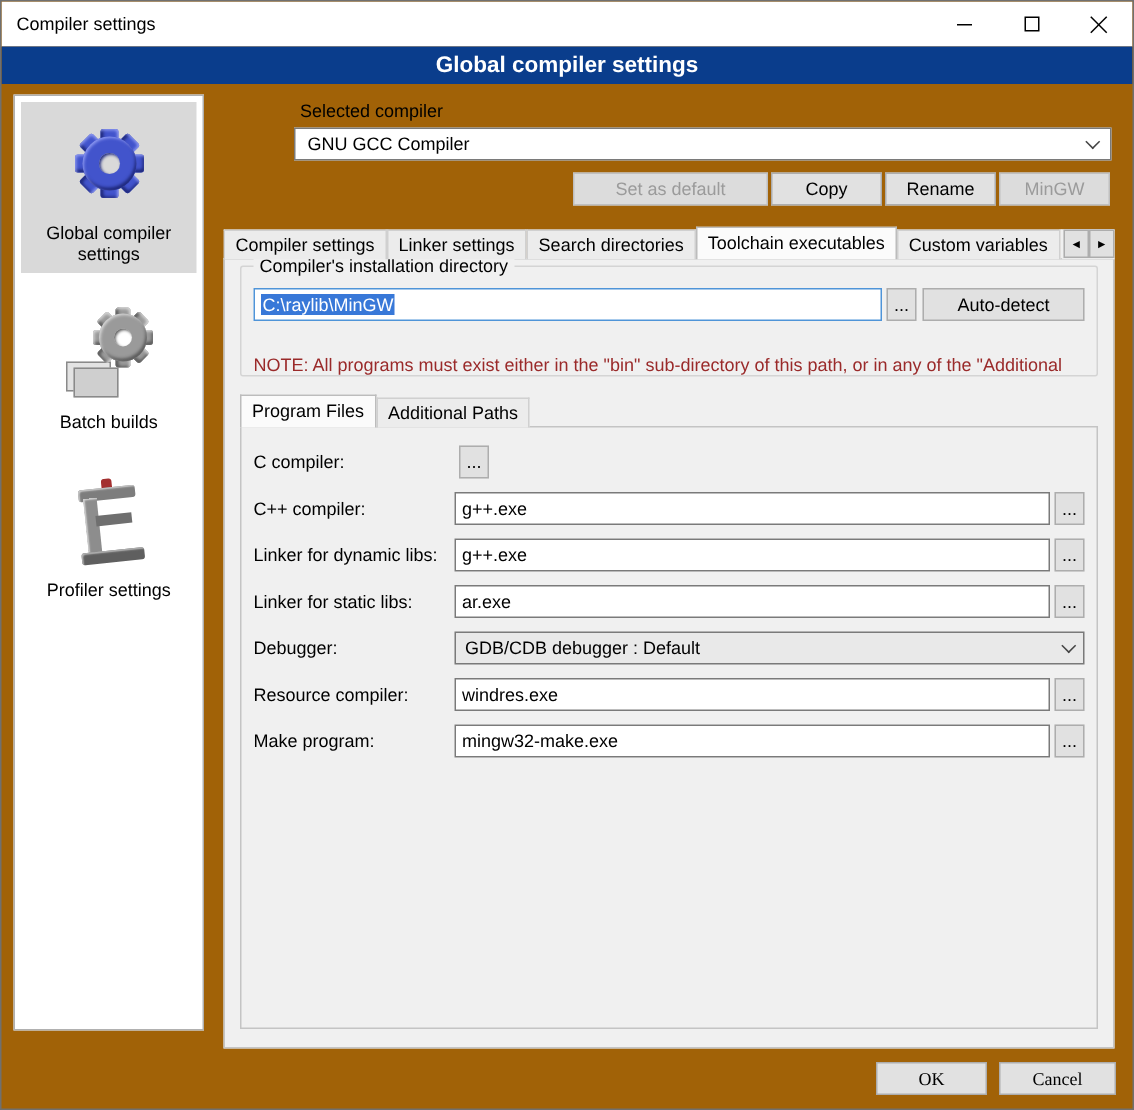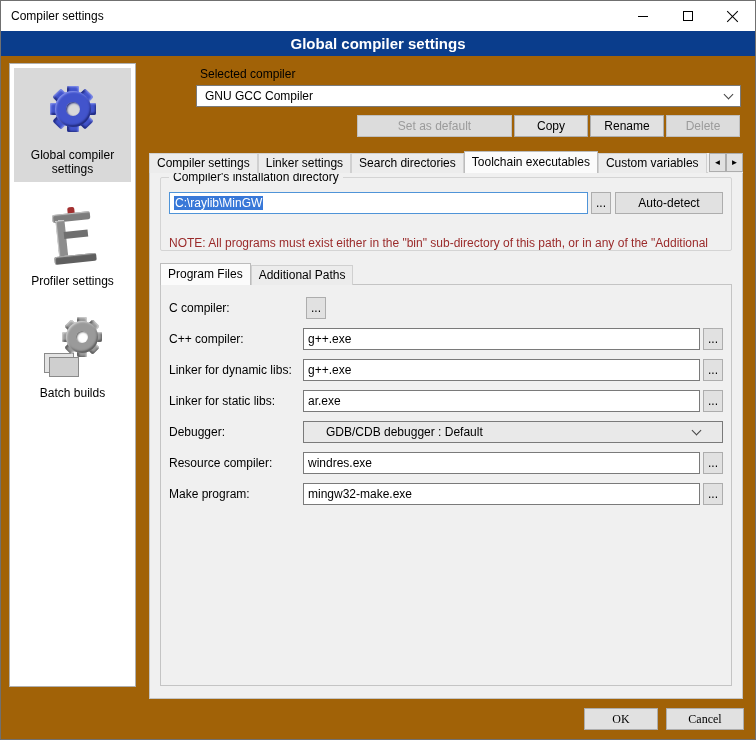--- a/index.html
+++ b/index.html
@@ -82,21 +82,21 @@
   .combo-top { position: absolute; top: 22px; left: 10px; right: 6px; margin-left: 40px; }
   .chev { width: 7px; height: 7px; border-right: 1px solid #444; border-bottom: 1px solid #444; transform: rotate(45deg); margin-top: -3px; flex: none; }
   .btn {
     font-family: inherit; font-size: 12px; height: 22px;
     background: #e1e1e1; border: 1px solid #adadad; color: #000; cursor: default;
     display: inline-flex; align-items: center; justify-content: center;
   }
   .btn.disabled { color: #9b9b9b; background: #dcdcdc; border-color: #bfbfbf; }
   .btn-row { position: absolute; top: 52px; left: 10px; right: 7px; display: flex; justify-content: flex-end; }
   .btn-row .btn { margin-left: 2px; }
-  .btn-setdefault { width: 155px; }
+  .btn-setdefault { width: 130px; }
   .btn-copy, .btn-rename, .btn-delete { width: 74px; }
   .btn-reset { width: 110px; margin-left: 10px !important; }
   
   .tabstrip {
     position: absolute; top: 88px; left: 3px; right: 4px; height: 22px;
     white-space: nowrap; overflow: hidden; z-index: 3;
   }
   .tab {
     display: inline-block; height: 20px; line-height: 18px; padding: 0 7px;
     background: #ececec; border: 1px solid #d0d0d0; border-bottom: none;
@@ -132,21 +132,21 @@
   .note { margin-top: 22px; color: #9a2a2a; white-space: nowrap; overflow: hidden; }
   
   .inner-tabstrip { position: absolute; top: 90px; left: 10px; right: 10px; height: 22px; white-space: nowrap; z-index: 3; }
   .inner-panel {
     position: absolute; top: 111px; left: 10px; right: 10px; bottom: 12px;
     background: #f0f0f0; border: 1px solid #c4c4c4; padding: 12px 8px 0 8px; z-index: 2;
   }
   .prow { display: flex; align-items: center; margin-bottom: 9px; }
   .plabel { width: 134px; flex: none; }
   .prow .tinput { height: 22px; }
-  .combo-deb { flex: 1; background: #e9e9e9; height: 22px; padding: 0 22px; }
+  .combo-deb { flex: 1; background: #e9e9e9; height: 22px; padding: 0 6px; }
   
   .footer { position: absolute; right: 11px; bottom: 9px; display: flex; font-family: Liberation Serif, serif; }
   .btn-ok { width: 74px; margin-right: 8px; }
   .btn-cancel { width: 78px; }
 </style>
 </head>
 <body>
 
 <div class="window">
 
@@ -173,66 +173,66 @@
         <div class="gear gear-blue">
           <div class="tooth t0"></div>
             <div class="tooth t1"></div>
             <div class="tooth t2"></div>
             <div class="tooth t3"></div>
           <div class="body"></div>
             <div class="hole"></div>
         </div>
       </div>
       <div class="sb-label">Global compiler settings</div>
-    </div>
-    <div class="sb-item">
-      <div class="icon-wrap">
-        <div class="profiler-icon">
-          <div class="screw"></div>
-            <div class="topbar"></div>
-            <div class="column"></div>
-            <div class="arm"></div>
-            <div class="base"></div>
-        </div>
-      </div>
-      <div class="sb-label">Profiler settings</div>
     </div>
     <div class="sb-item">
       <div class="icon-wrap">
         <div class="batch-icon">
           <div class="sheet s1"></div>
             <div class="sheet s2"></div>
           <div class="gear gear-gray">
             <div class="tooth t0"></div>
               <div class="tooth t1"></div>
               <div class="tooth t2"></div>
               <div class="tooth t3"></div>
             <div class="body"></div>
               <div class="hole"></div>
           </div>
         </div>
       </div>
       <div class="sb-label">Batch builds</div>
     </div>
+    <div class="sb-item">
+      <div class="icon-wrap">
+        <div class="profiler-icon">
+          <div class="screw"></div>
+            <div class="topbar"></div>
+            <div class="column"></div>
+            <div class="arm"></div>
+            <div class="base"></div>
+        </div>
+      </div>
+      <div class="sb-label">Profiler settings</div>
+    </div>
   </div>
 
   <div class="main">
 
     <div class="sel-label">Selected compiler</div>
 
     <div class="combo combo-top">
       <span>GNU GCC Compiler</span>
       <span class="chev"></span>
     </div>
 
     <div class="btn-row">
       <button class="btn btn-setdefault disabled">Set as default</button>
       <button class="btn btn-copy">Copy</button>
       <button class="btn btn-rename">Rename</button>
-      <button class="btn btn-delete disabled">Delete</button>
+      <button class="btn btn-delete disabled">MinGW</button>
     </div>
 
     <div class="tabstrip">
       <span class="tab">Compiler settings</span><span class="tab">Linker settings</span><span class="tab">Search directories</span><span class="tab active">Toolchain executables</span><span class="tab">Custom variables</span><span class="tab">Builc</span>
       <div class="tab-scroll">
         <button class="btn sbtn">◄</button>
         <button class="btn sbtn">►</button>
       </div>
     </div>
 

